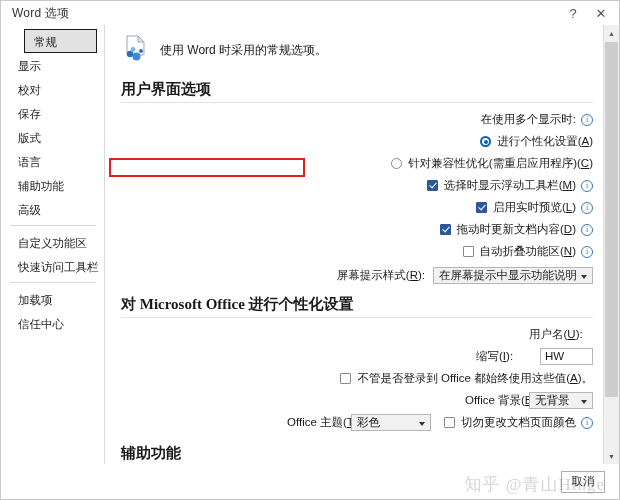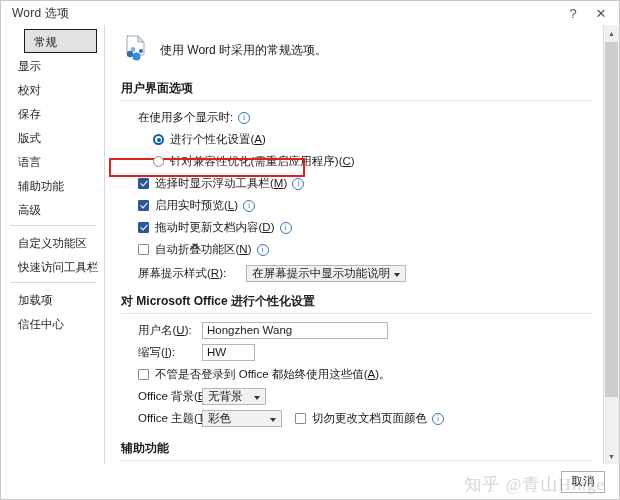--- a/index.html
+++ b/index.html
@@ -110,30 +110,31 @@
     gap: 9px;
     margin-bottom: 14px;
   }
   .hdr-text {
     font-size: 12px;
     color: #1a1a1a;
     padding-top: 8px;
   }
   .section-title {
     font-weight: bold;
-    font-size: 12px;
+    font-size: 15px;
     color: #1a1a1a;
     margin: 0 0 3px 0;
+    font-family: Liberation Serif, serif;
   }
   .section-rule {
     height: 1px;
     background: #e3e3e3;
     margin: 0 0 8px 0;
   }
-  .indent { margin-left: 17px; }
+  .indent { margin-left: 17px; justify-content: flex-end; }
   .row {
     display: flex;
     align-items: center;
     min-height: 17px;
     margin-bottom: 5px;
     white-space: nowrap;
   }
   .lbl { font-size: 11.5px; color: #1a1a1a; }
   u { text-decoration: underline; }
   
@@ -421,30 +422,29 @@
         <span class="info">i</span>
       </div>
 
       <div class="row indent">
         <span class="cb"></span>
         <span class="lbl"><span>自动折叠功能区(</span><u>N</u><span>)</span></span>
         <span class="info">i</span>
       </div>
 
       <div class="row indent" style="margin-top:7px;margin-bottom:11px">
-        <span class="lbl" style="margin-right:20px"><span>屏幕提示样式(</span><u>R</u><span>):</span></span>
+        <span class="lbl" style="margin-right:8px"><span>屏幕提示样式(</span><u>R</u><span>):</span></span>
         <span class="combo" style="width:160px">在屏幕提示中显示功能说明</span>
       </div>
 
       <div class="section-title">对 Microsoft Office 进行个性化设置</div>
       <div class="section-rule"></div>
 
       <div class="row indent">
         <span class="lbl lbl-w"><span>用户名(</span><u>U</u><span>):</span></span>
-        <span class="tinput" style="width:186px">Hongzhen Wang</span>
       </div>
 
       <div class="row indent">
         <span class="lbl lbl-w"><span>缩写(</span><u>I</u><span>):</span></span>
         <span class="tinput" style="width:53px">HW</span>
       </div>
 
       <div class="row indent">
         <span class="cb"></span>
         <span class="lbl"><span>不管是否登录到 Office 都始终使用这些值(</span><u>A</u><span>)。</span></span>

